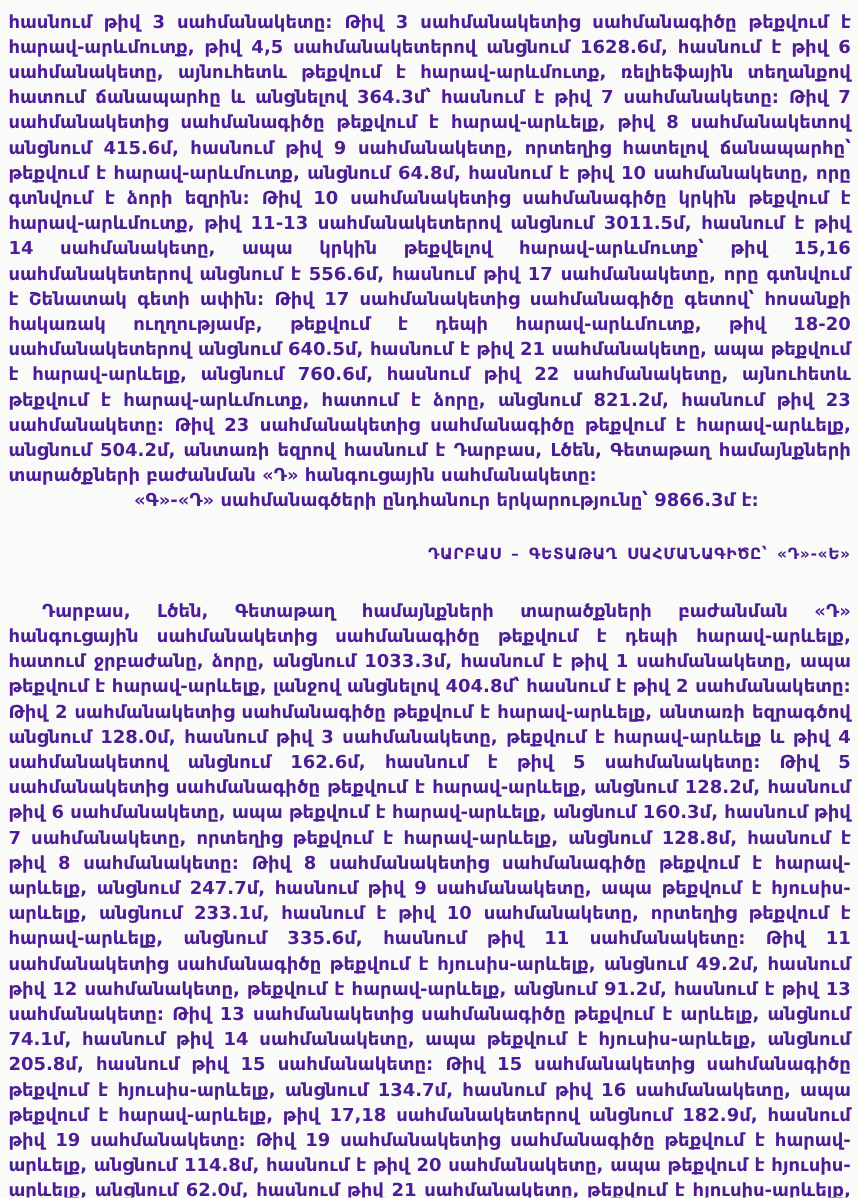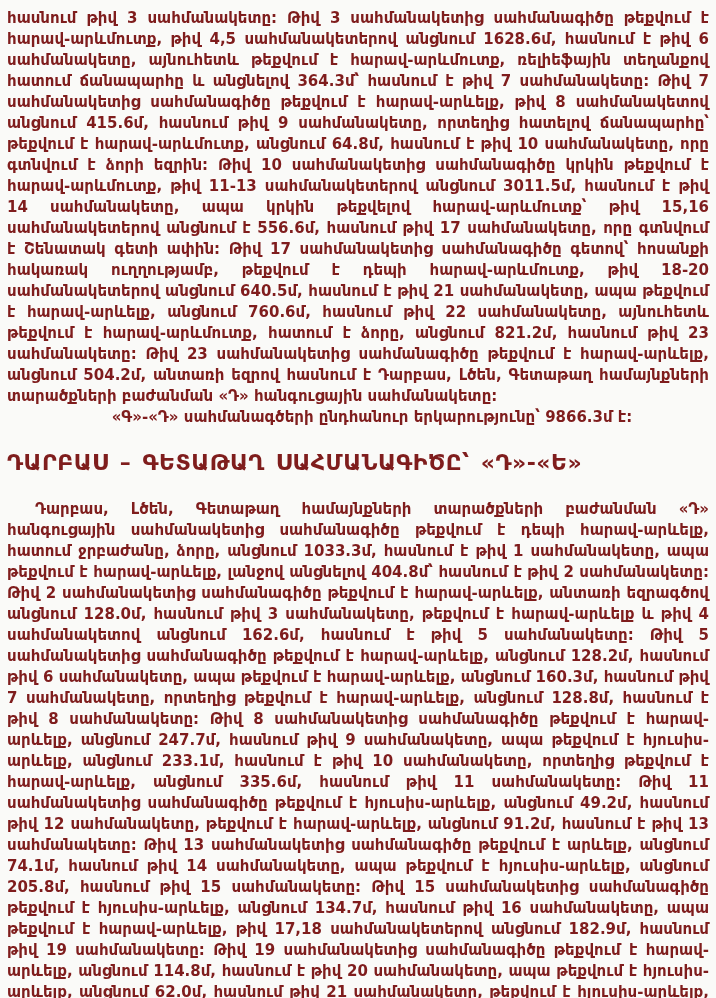--- a/index.html
+++ b/index.html
@@ -11,43 +11,43 @@
     height: 998px;
     background: #fafaf8;
     overflow: hidden;
   }
   .page {
     box-sizing: border-box;
     width: 716px;
     height: 998px;
     padding: 8px 7px 0 7px;
     background: #fafaf8;
-    color: #7f1d1d;
+    color: #4c1d95;
     font-family: "DejaVu Sans", "Liberation Sans", sans-serif;
     font-weight: bold;
     font-size: 15px;
     line-height: 21px;
     -webkit-font-smoothing: antialiased;
   }
   .para {
     text-align: justify;
     margin: 0;
   }
   .para.indent {
     text-indent: 28px;
   }
   .summary-line {
     margin: 0;
     padding-left: 28px;
     text-align: center;
   }
   .section-heading {
     margin: 24px 0 26px 0;
-    text-align: left;
-    font-size: 22px;
+    text-align: right;
+    font-size: 13px;
     letter-spacing: 0.5px;
     word-spacing: 3px;
     white-space: nowrap;
   }
 </style>
 </head>
 <body>
 
 <div class="page">
 

